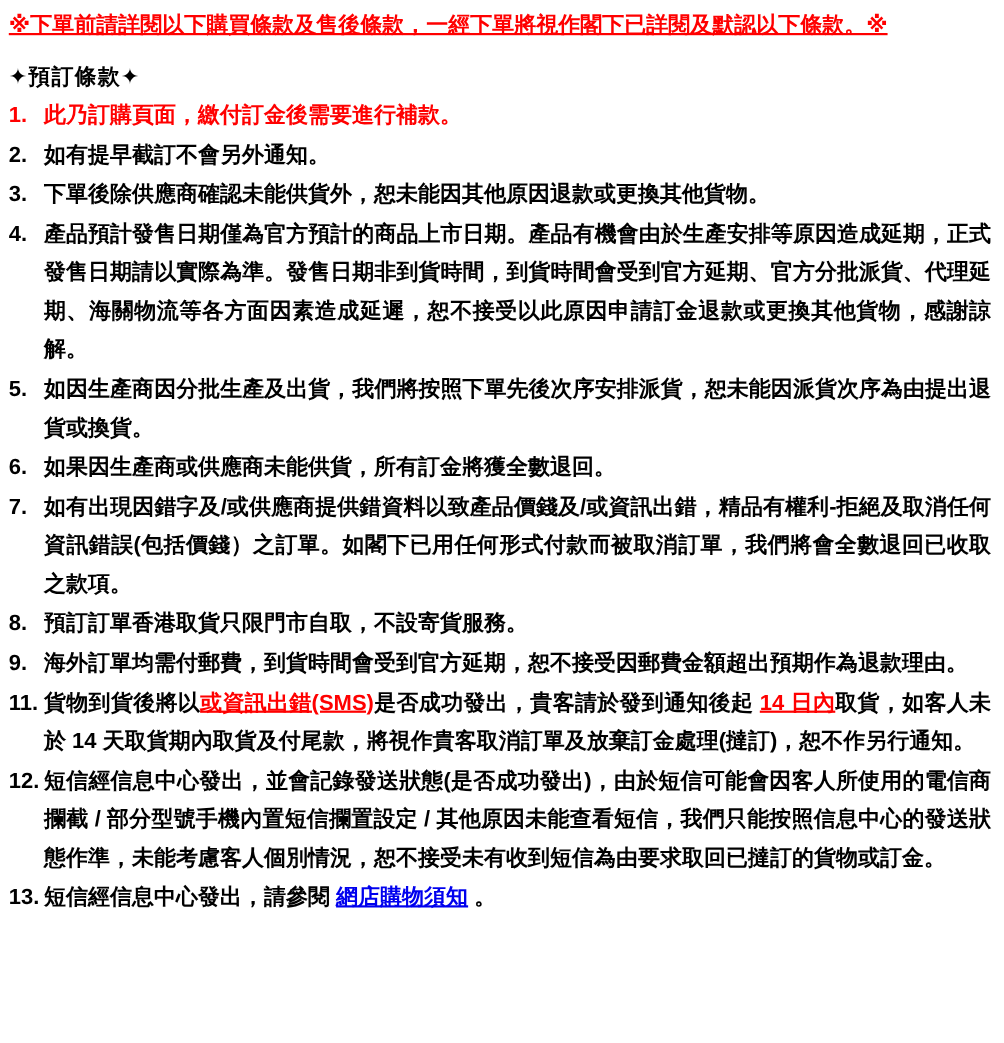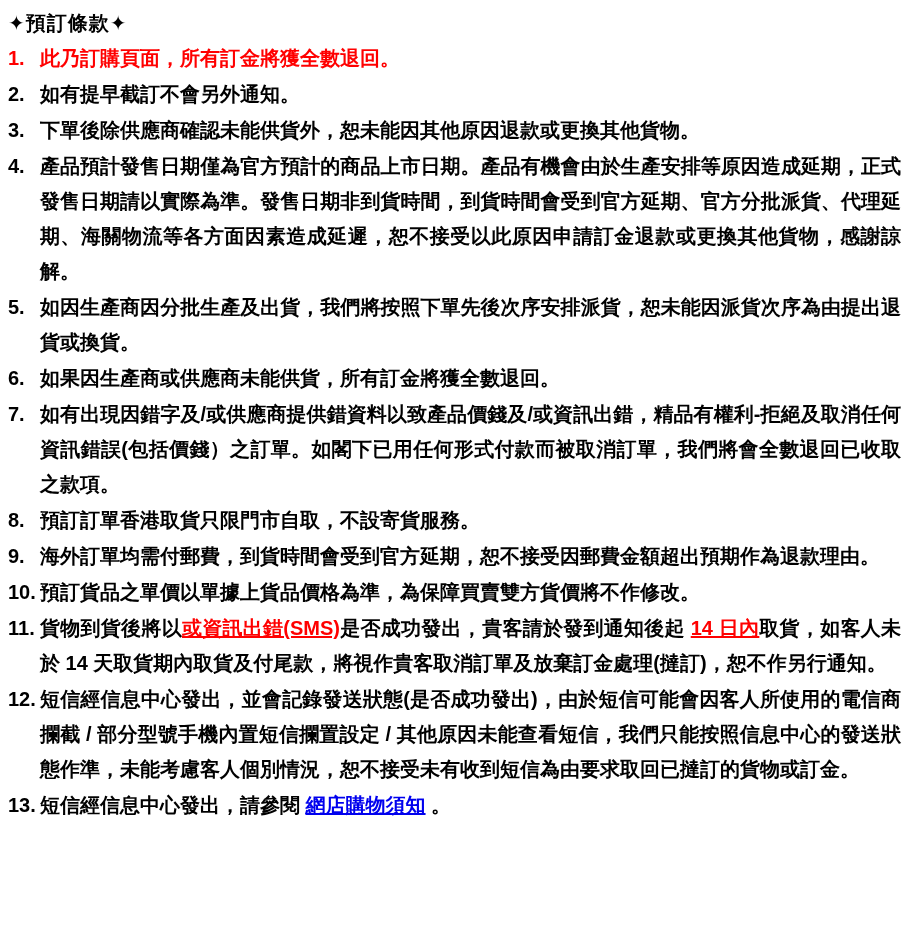--- a/index.html
+++ b/index.html
@@ -58,25 +58,26 @@
     color: var(--link);
     font-weight: 700;
     cursor: pointer;
   }
   .term-item.red-item .num { color: var(--red); }
 </style>
 </head>
 <body>
 
 <div class="doc">
+  <div class="title">※下單前請詳閱以下購買條款及售後條款，一經下單將視作閣下已詳閱及默認以下條款。※</div>
   <div class="section-header">✦預訂條款✦</div>
   <div class="terms-list">
       <div class="term-item red-item">
         <span class="num">1.</span>
-        <div class="tbody"><span class="red">此乃訂購頁面，所有訂金將獲全數退回。</span></div>
+        <div class="tbody"><span class="red">此乃訂購頁面，繳付訂金後需要進行補款。</span></div>
       </div>
       <div class="term-item">
         <span class="num">2.</span>
         <div class="tbody"><span class="normal">如有提早截訂不會另外通知。</span></div>
       </div>
       <div class="term-item">
         <span class="num">3.</span>
         <div class="tbody"><span class="normal">下單後除供應商確認未能供貨外，恕未能因其他原因退款或更換其他貨物。</span></div>
       </div>
       <div class="term-item">
@@ -97,24 +98,20 @@
       </div>
       <div class="term-item">
         <span class="num">8.</span>
         <div class="tbody"><span class="normal">預訂訂單香港取貨只限門市自取，不設寄貨服務。</span></div>
       </div>
       <div class="term-item">
         <span class="num">9.</span>
         <div class="tbody"><span class="normal">海外訂單均需付郵費，到貨時間會受到官方延期，恕不接受因郵費金額超出預期作為退款理由。</span></div>
       </div>
       <div class="term-item">
-        <span class="num">10.</span>
-        <div class="tbody"><span class="normal">預訂貨品之單價以單據上貨品價格為準，為保障買賣雙方貨價將不作修改。</span></div>
-      </div>
-      <div class="term-item">
         <span class="num">11.</span>
         <div class="tbody"><span class="normal">貨物到貨後將以</span><span class="red-underline">或資訊出錯(SMS)</span><span class="normal">是否成功發出，貴客請於發到通知後起 </span><span class="red-underline">14 日內</span><span class="normal">取貨，如客人未於 14 天取貨期內取貨及付尾款，將視作貴客取消訂單及放棄訂金處理(撻訂)，恕不作另行通知。</span></div>
       </div>
       <div class="term-item">
         <span class="num">12.</span>
         <div class="tbody"><span class="normal">短信經信息中心發出，並會記錄發送狀態(是否成功發出)，由於短信可能會因客人所使用的電信商攔截 / 部分型號手機內置短信攔置設定 / 其他原因未能查看短信，我們只能按照信息中心的發送狀態作準，未能考慮客人個別情況，恕不接受未有收到短信為由要求取回已撻訂的貨物或訂金。</span></div>
       </div>
       <div class="term-item">
         <span class="num">13.</span>
         <div class="tbody"><span class="normal">短信經信息中心發出，請參閱 </span><a class="link" href="#">網店購物須知</a><span class="normal"> 。</span></div>

